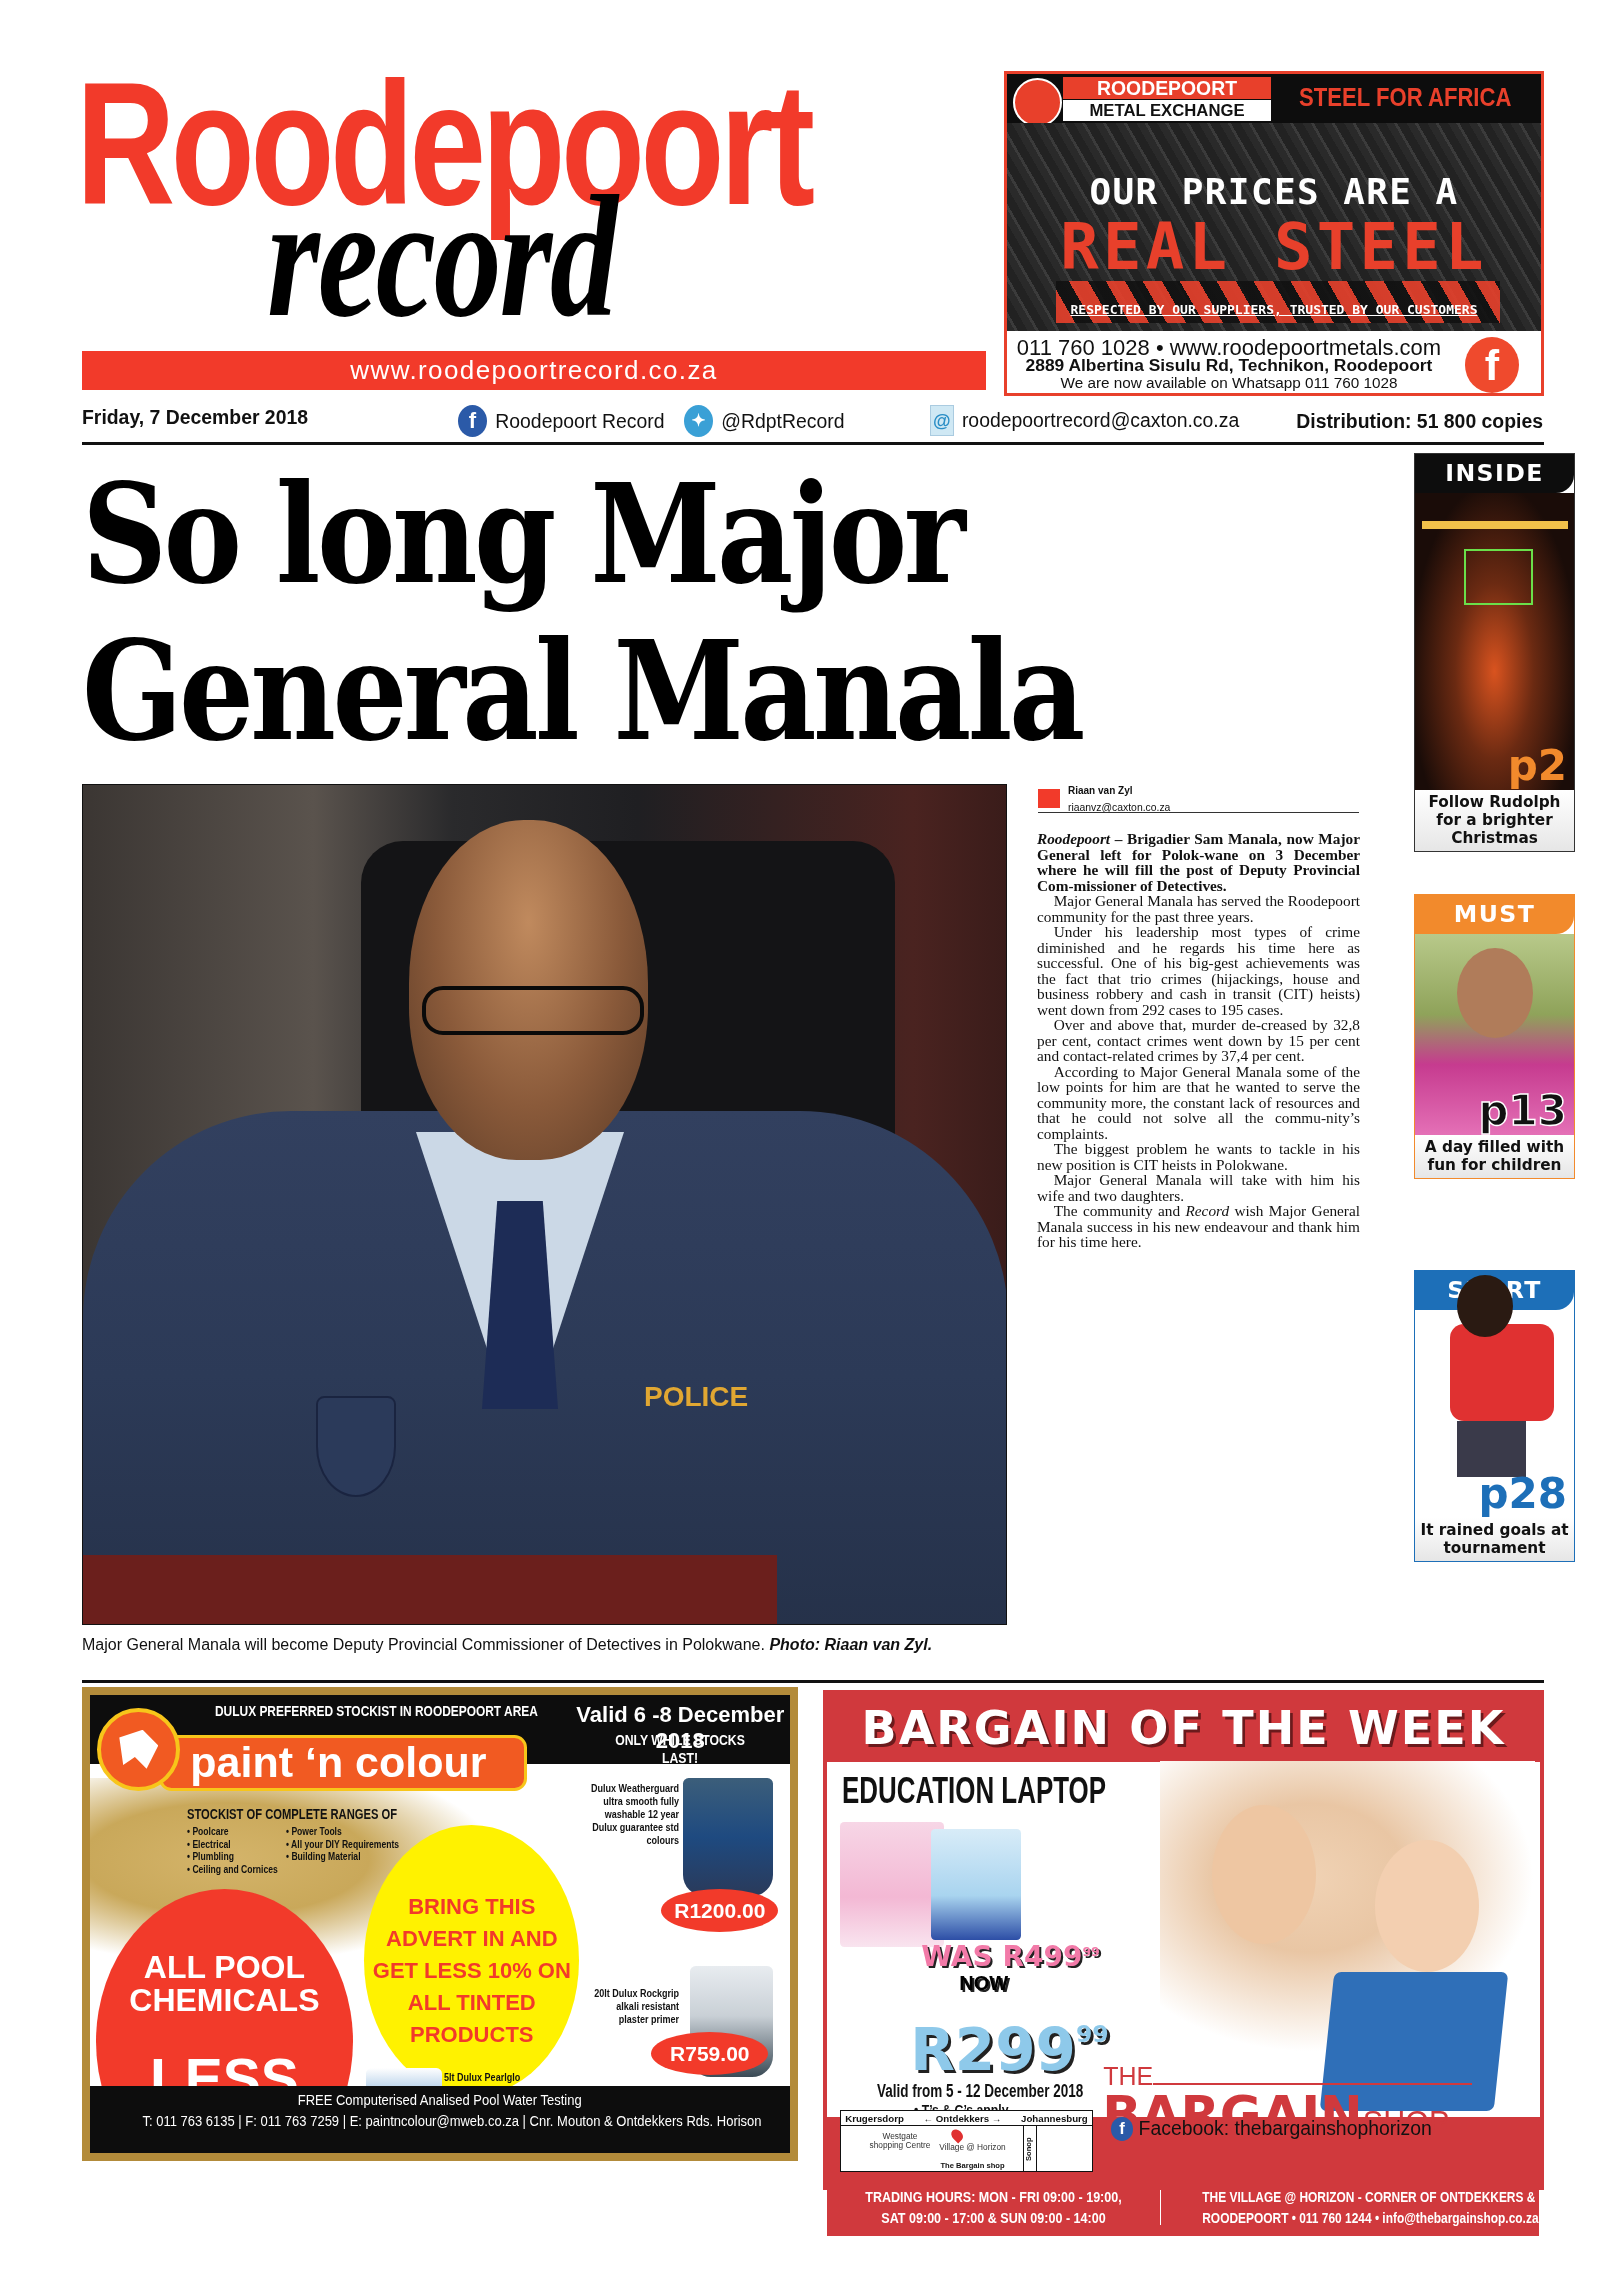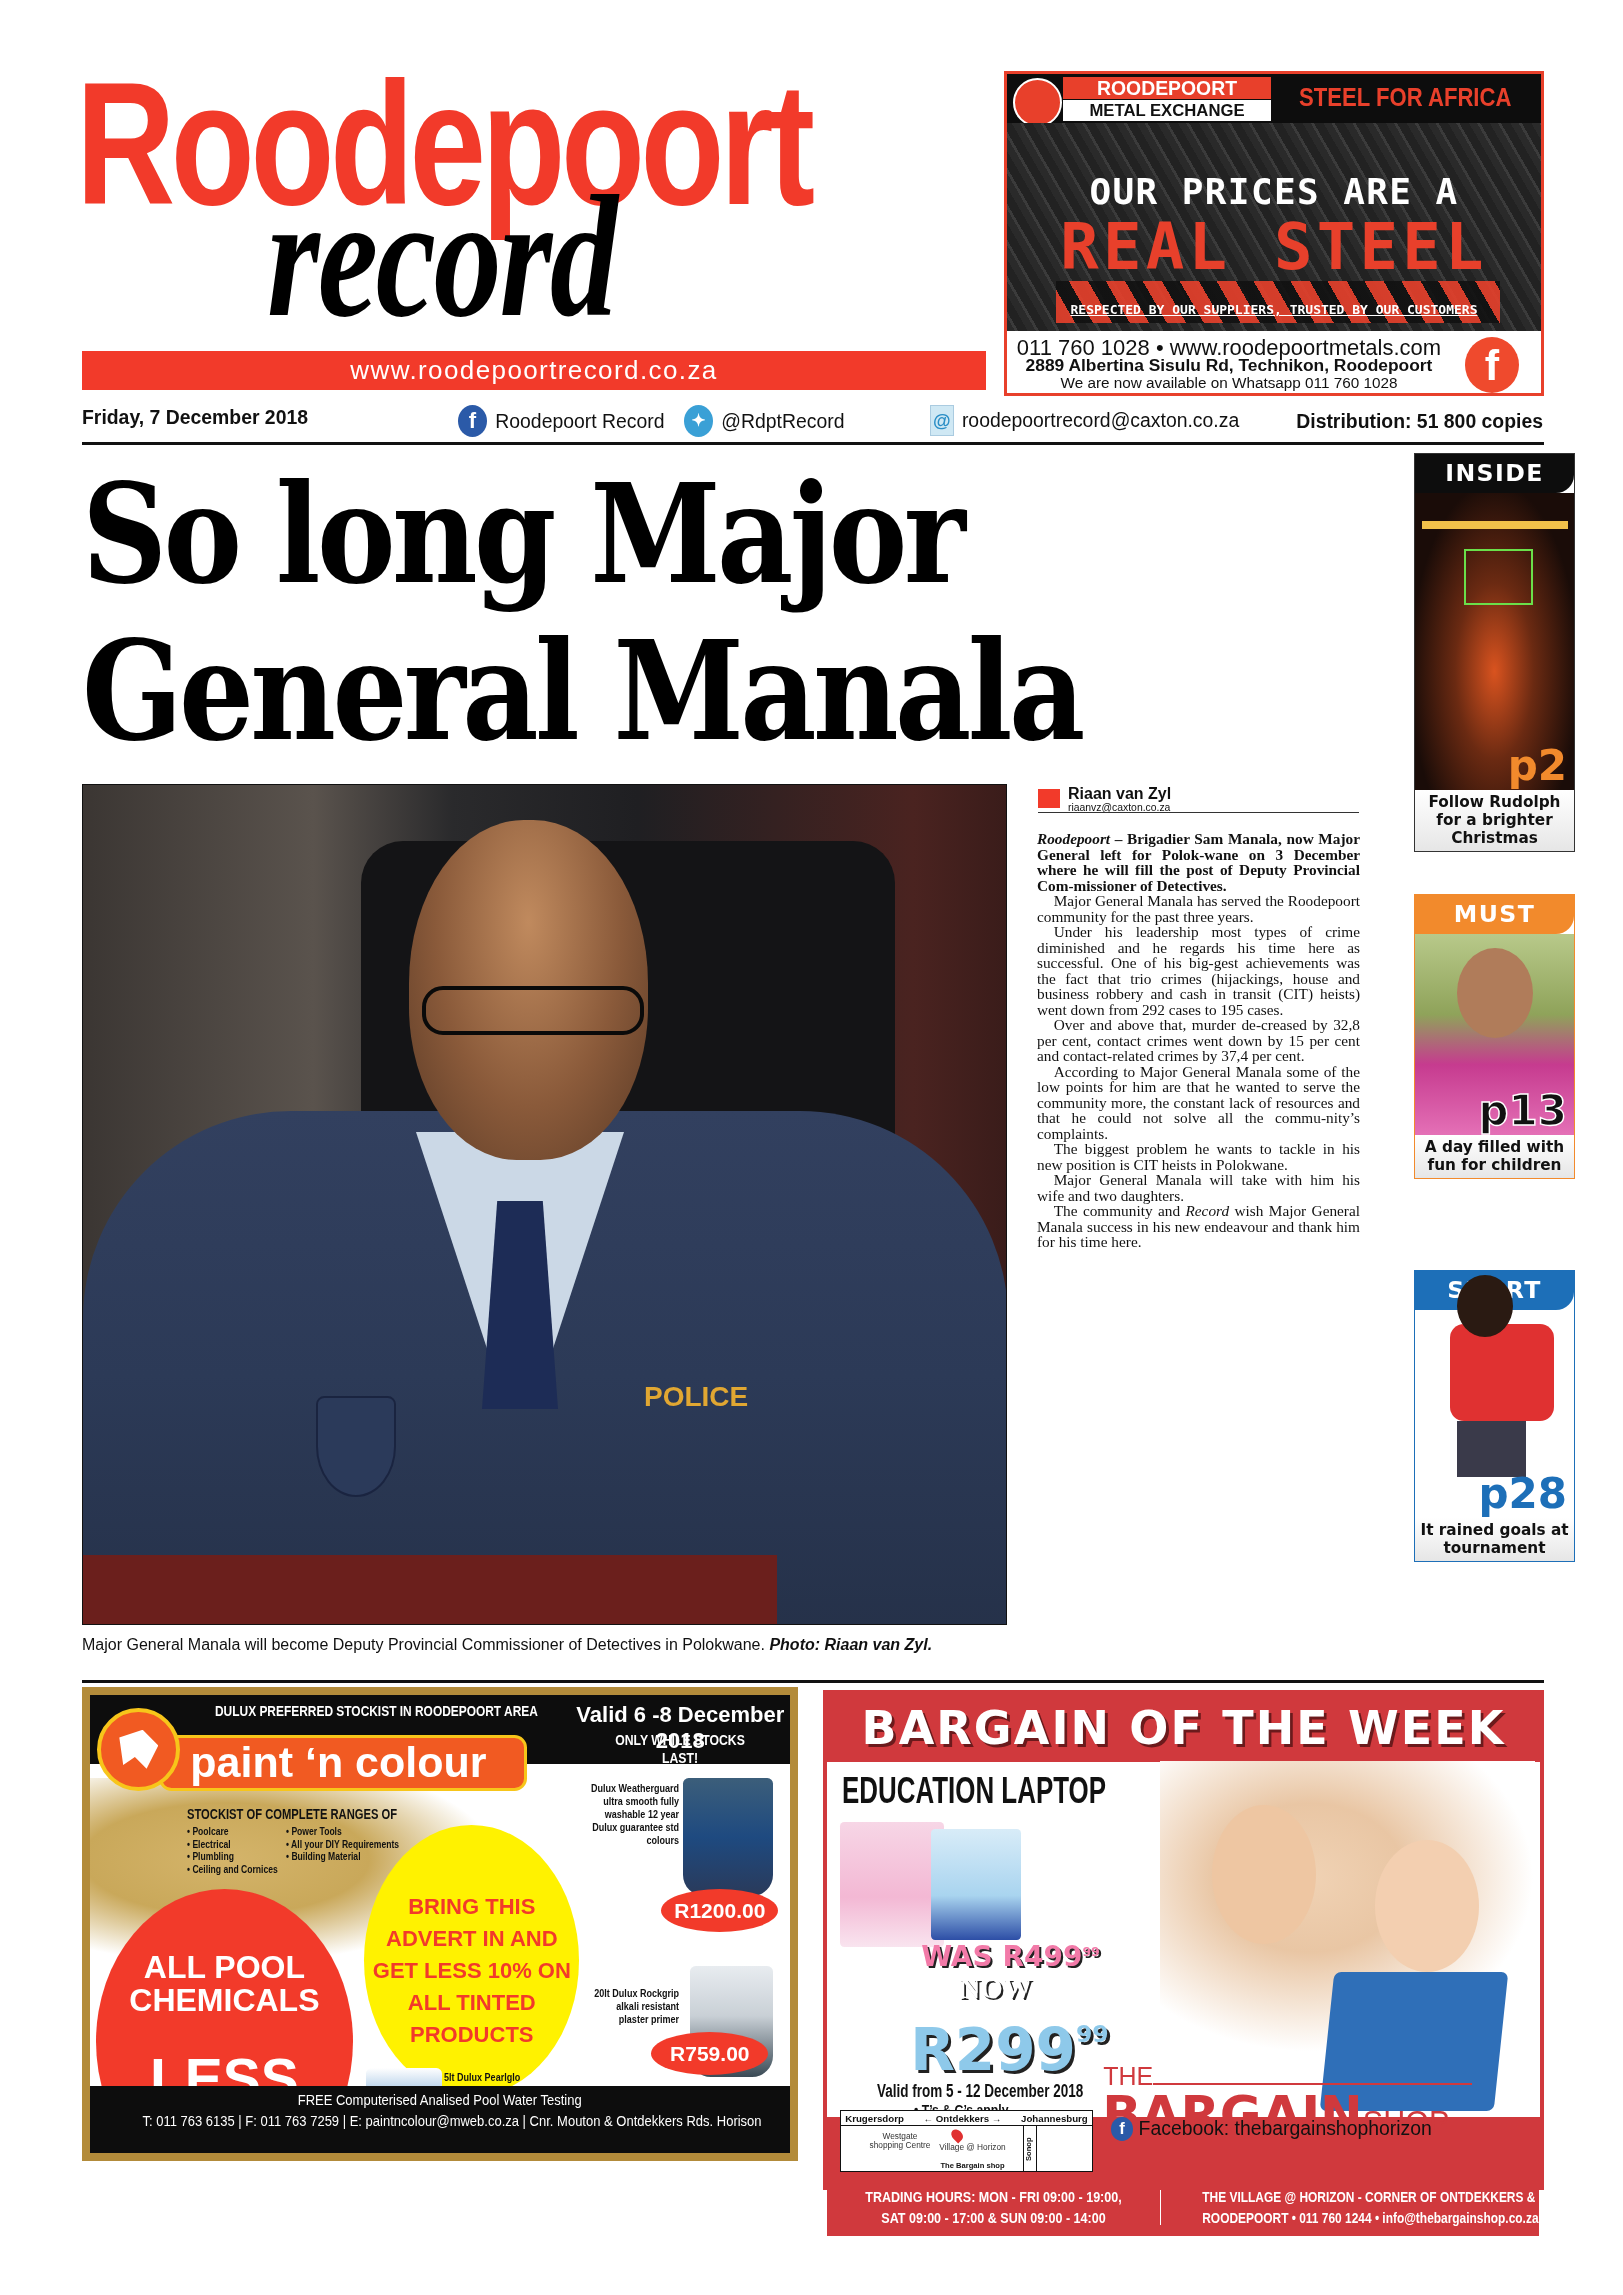--- a/index.html
+++ b/index.html
@@ -53,21 +53,21 @@
   .photo-tie { position: absolute; left: 399px; top: 416px; width: 76px; height: 208px; background: #1d2c56; clip-path: polygon(20% 0, 80% 0, 100% 100%, 0 100%); }
   .photo-police { position: absolute; left: 561px; top: 596px; color: #e1a732; font-weight: 700; font-size: 28px; }
   .photo-badge { position: absolute; left: 233px; top: 611px; width: 80px; height: 101px; background: #2b3a5a; border-radius: 8.3px 8.3px 50% 50%; border: 2.1px solid #1a2440; }
   .photo-desk { position: absolute; left: 0; top: 770px; width: 694px; height: 76px; background: #6b1f1c; }
 
   .caption { left: 82px; top: 1636px; font-size: 16px; color: #111; white-space: nowrap; }
   .caption b { font-style: italic; }
 
   
   .byline-box { left: 1038px; top: 789px; width: 22px; height: 19.4px; background: #f23a2a; }
-  .byline-name { left: 1068px; top: 785px; font-weight: 700; font-size: 16px; }
+  .byline-name { left: 1068px; top: 785px; font-weight: 700; font-size: 10px; }
   .byline-email { left: 1068px; top: 802px; font-size: 10.4px; }
   .byline-rule { left: 1038px; top: 812px; width: 321px; height: 1.4px; background: #333; }
 
   .article { left: 1037px; top: 831px; width: 323px; font-family: "Liberation Serif", serif; font-size: 15.3px; line-height: 15.5px; color: #111; text-align: justify; }
   .article p { text-indent: 16.7px; }
   .article p.lead { text-indent: 0; font-weight: 700; }
   .article p.lead i { font-weight: 700; }
 
   
   .side-card { left: 1378px; width: 161px; overflow: hidden; margin-left: 36px; }
@@ -108,21 +108,21 @@
   .bargain-inner { position: relative; width: 100%; height: 100%; overflow: hidden; }
   .bargain-title { position: absolute; left: 0; top: 0; width: 100%; height: 68px; text-align: center; color: #fff; font-family: "DejaVu Sans", sans-serif; font-weight: 700; font-size: 46px; line-height: 68px; letter-spacing: 2.1px; text-shadow: 2.8px 2.8px 0 #6b1a1c; }
   .bargain-white { position: absolute; left: 0; top: 68px; width: 100%; height: 355px; background: #fff; }
   .bargain-edu { position: absolute; left: 15.3px; top: 76px; font-weight: 700; font-size: 36px; transform: scaleX(.72); transform-origin: left top; white-space: nowrap; color: #111; }
   .laptop { position: absolute; border-radius: 4.2px; }
   .bargain-kids { position: absolute; left: 333px; top: 67px; width: 375px; height: 292px; background: radial-gradient(ellipse at 40% 40%, #f0d2b4 0%, #e9c6a4 30%, #fff 70%); }
   .kid-head1 { position: absolute; left: 385px; top: 111px; width: 104px; height: 139px; border-radius: 50%; background: #eec6a2; }
   .kid-head2 { position: absolute; left: 548px; top: 146px; width: 104px; height: 132px; border-radius: 50%; background: #f3cfb0; }
   .kid-laptop { position: absolute; left: 500px; top: 278px; width: 174px; height: 139px; background: #2f6fb8; border-radius: 7px; transform: skewX(-6deg); }
   .bargain-was { position: absolute; left: 94px; top: 246px; color: #f27aa8; font-family: "DejaVu Sans", sans-serif; font-weight: 700; font-size: 28px; text-shadow: 2.1px 2.1px 0 #222; white-space: nowrap; }
-  .bargain-now { position: absolute; left: 132px; top: 278px; color: #ffffff; font-family: Liberation Serif, serif; font-weight: 700; font-size: 29px; text-shadow: 2.1px 2.1px 0 #222; }
+  .bargain-now { position: absolute; left: 132px; top: 278px; color: #000000; font-family: Liberation Sans, sans-serif; font-weight: 700; font-size: 20px; text-shadow: 2.1px 2.1px 0 #222; }
   .bargain-price { position: absolute; left: 83px; top: 309px; color: #8ec9ea; font-family: "DejaVu Sans", sans-serif; font-weight: 700; font-size: 58px; line-height: 62px; text-shadow: 2.8px 2.8px 0 #222; white-space: nowrap; }
   .bargain-price sup { font-size: 23.6px; vertical-align: 28px; }
   .bargain-valid { position: absolute; left: 50px; top: 387px; font-weight: 700; font-size: 18px; transform: scaleX(.75); transform-origin: left top; white-space: nowrap; }
   .bargain-tcs { position: absolute; left: 87px; top: 407px; font-weight: 700; font-size: 15.3px; transform: scaleX(.8); transform-origin: left top; white-space: nowrap; }
   .bargain-the { position: absolute; left: 276px; top: 396px; color: #d0393d; font-size: 25px; }
   .bargain-the-rule { position: absolute; left: 326px; top: 416px; width: 319px; height: 2.1px; background: #d0393d; }
   .bargain-shopname { position: absolute; left: 275px; top: 425px; color: #d0393d; font-family: "DejaVu Sans", sans-serif; font-weight: 700; font-size: 51px; line-height: 56px; white-space: nowrap; }
   .bargain-shop { font-family: "Liberation Sans", sans-serif; font-weight: 400; font-size: 30.5px; }
 </style>
 </head>

